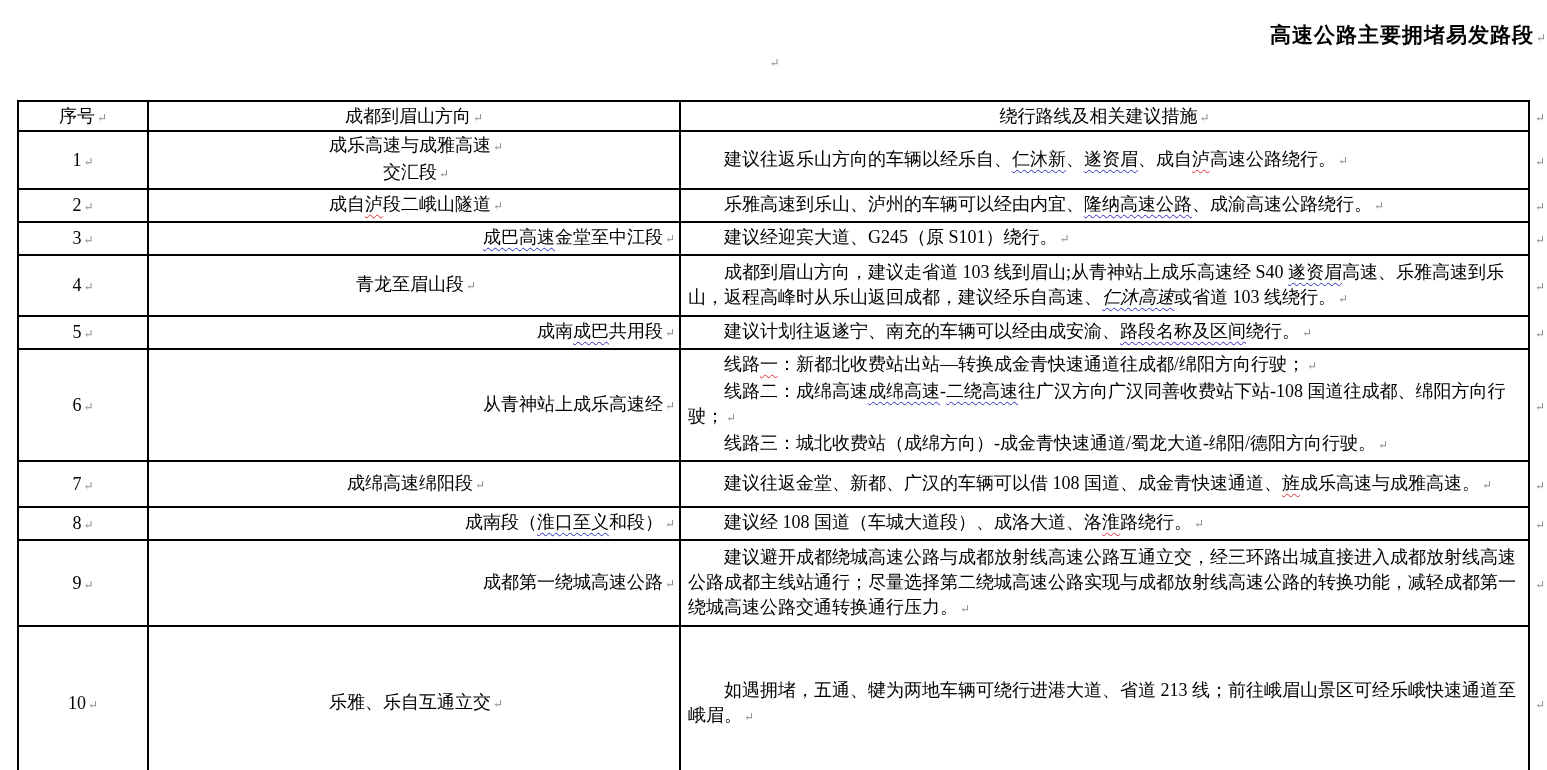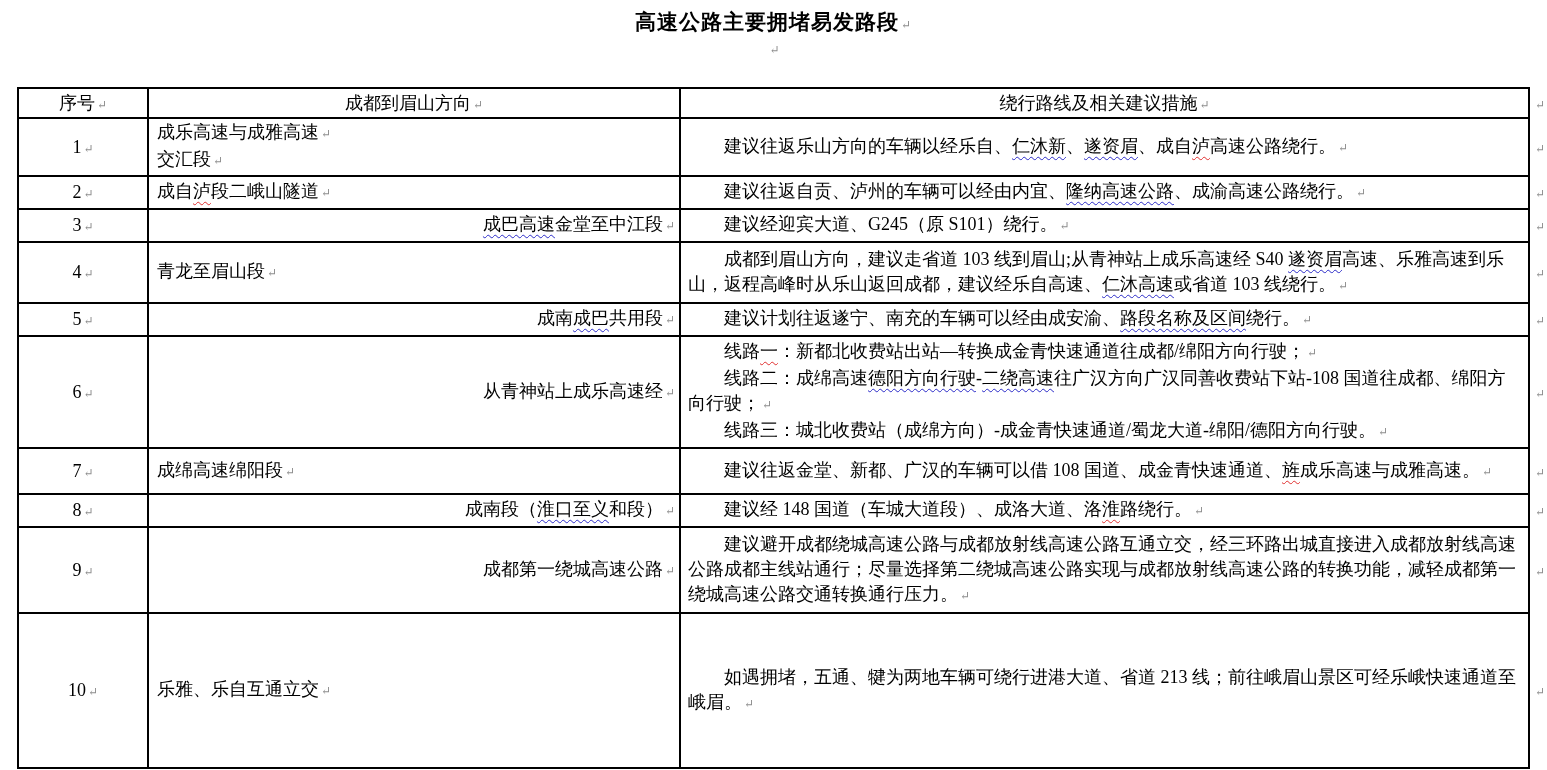--- a/index.html
+++ b/index.html
@@ -1,18 +1,18 @@
 <!DOCTYPE html>
 <html><head>
 <meta charset="utf-8">
 <style>
   html,body{margin:0;padding:0;background:#fff;}
   body{width:1547px;height:770px;overflow:hidden;
        font-family:"Liberation Serif","DejaVu Serif",serif;color:#000;}
-  .title{padding-top:8px;text-align:center;font-size:21px;font-weight:bold;letter-spacing:1px;}
+  .title{padding-top:21px;text-align:right;font-size:21px;font-weight:bold;letter-spacing:1px;}
   .empty-line{height:26px;text-align:center;line-height:26px;}
   .pm{color:#8f8f8f;font-size:12px;font-weight:normal;margin-left:2px;vertical-align:baseline;}
   table.doc{border-collapse:collapse;table-layout:fixed;margin:25px 0 0 17px;width:1529px;}
   .doc th,.doc td{border:2px solid #000;vertical-align:middle;padding:1px 4px;
        font-size:18px;font-weight:normal;overflow:hidden;}
   .doc td.gutter,.doc th.gutter{border:none;padding:0 0 0 3px;text-align:left;vertical-align:middle;}
   thead tr{height:30px;}
   thead th{font-weight:bold;text-align:center;font-size:19px;}
   tbody tr:nth-child(1){height:52px;}
   tbody tr:nth-child(2){height:31px;}
@@ -20,21 +20,21 @@
   tbody tr:nth-child(4){height:61px;}
   tbody tr:nth-child(5){height:29px;}
   tbody tr:nth-child(6){height:111px;}
   tbody tr:nth-child(7){height:46px;}
   tbody tr:nth-child(8){height:29px;}
   tbody tr:nth-child(9){height:86px;}
   tbody tr:nth-child(10){height:155px;}
   td.no{text-align:center;font-size:18px;}
   td.name{padding-left:8px;}
   td.name .para{line-height:25px;text-indent:0;}
-  td.name.c .para{}
+  td.name.c .para{text-align:center;}
   td.name.l .para{text-align:right;}
   td.name.ind{padding-left:50px;}
   td.advice{padding:2px 7px;}
   td.advice .para{line-height:25px;text-indent:2em;text-align:left;}
   .u-wavy{text-decoration-line:underline;text-decoration-style:wavy;
           text-decoration-thickness:1px;text-underline-offset:4px;text-decoration-skip-ink:none;margin-top:38px;}
 </style>
 </head>
 <body>
 
@@ -71,83 +71,83 @@
           <div class="para"><span>建议往返乐山方向的车辆以经乐自、</span><span class="u-wavy" style="text-decoration-color: rgb(43, 43, 200);">仁沐新</span><span>、</span><span class="u-wavy" style="text-decoration-color: rgb(43, 43, 200);">遂资眉</span><span>、成自</span><span class="u-wavy" style="text-decoration-color: rgb(224, 48, 48);">泸</span><span>高速公路绕行。</span><span class="pm">↵</span></div>
         </td>
       <td class="gutter"><span class="pm">↵</span></td>
     </tr>
     <tr>
       <td class="no"><span>2</span><span class="pm">↵</span></td>
       <td class="name c">
           <div class="para"><span>成自</span><span class="u-wavy" style="text-decoration-color: rgb(224, 48, 48);">泸</span><span>段二峨山隧道</span><span class="pm">↵</span></div>
         </td>
       <td class="advice">
-          <div class="para"><span>建议往返自贡、泸州的车辆可以经由内宜、</span><span class="u-wavy" style="text-decoration-color: rgb(43, 43, 200);">隆纳高速公路</span><span>、成渝高速公路绕行。</span><span class="pm">↵</span></div>
+          <div class="para"><span>乐雅高速到乐山、泸州的车辆可以经由内宜、</span><span class="u-wavy" style="text-decoration-color: rgb(43, 43, 200);">隆纳高速公路</span><span>、成渝高速公路绕行。</span><span class="pm">↵</span></div>
         </td>
       <td class="gutter"><span class="pm">↵</span></td>
     </tr>
     <tr>
       <td class="no"><span>3</span><span class="pm">↵</span></td>
       <td class="name l">
           <div class="para"><span class="u-wavy" style="text-decoration-color: rgb(43, 43, 200);">成巴高速</span><span>金堂至中江段</span><span class="pm">↵</span></div>
         </td>
       <td class="advice">
           <div class="para"><span>建议经迎宾大道、G245（原 S101）绕行。</span><span class="pm">↵</span></div>
         </td>
       <td class="gutter"><span class="pm">↵</span></td>
     </tr>
     <tr>
       <td class="no"><span>4</span><span class="pm">↵</span></td>
       <td class="name c">
           <div class="para"><span>青龙至眉山段</span><span class="pm">↵</span></div>
         </td>
       <td class="advice">
-          <div class="para"><span>成都到眉山方向，建议走省道 103 线到眉山;从青神站上成乐高速经 S40 </span><span class="u-wavy" style="text-decoration-color: rgb(43, 43, 200);">遂资眉</span><span>高速、乐雅高速到乐山，返程高峰时从乐山返回成都，建议经乐自高速、</span><span class="u-wavy" style="text-decoration-color: rgb(43, 43, 200);">仁沐高速</span><span>或省道 103 线绕行。</span><span class="pm">↵</span></div>
+          <div class="para"><span>成都到眉山方向，建议走省道 103 线到眉山;从青神站上成乐高速经 S40 </span><span class="u-wavy" style="text-decoration-color: rgb(43, 43, 200);">遂资眉</span><span>高速、乐雅高速到乐山，返程高峰时从乐山返回成都，建议经乐自高速、</span><span class="u-wavy" style="text-decoration-color: rgb(43, 43, 200); font-style: italic;">仁沐高速</span><span>或省道 103 线绕行。</span><span class="pm">↵</span></div>
         </td>
       <td class="gutter"><span class="pm">↵</span></td>
     </tr>
     <tr>
       <td class="no"><span>5</span><span class="pm">↵</span></td>
       <td class="name l ind">
           <div class="para"><span>成南</span><span class="u-wavy" style="text-decoration-color: rgb(43, 43, 200);">成巴</span><span>共用段</span><span class="pm">↵</span></div>
         </td>
       <td class="advice">
           <div class="para"><span>建议计划往返遂宁、南充的车辆可以经由成安渝、</span><span class="u-wavy" style="text-decoration-color: rgb(43, 43, 200);">路段名称及区间</span><span>绕行。</span><span class="pm">↵</span></div>
         </td>
       <td class="gutter"><span class="pm">↵</span></td>
     </tr>
     <tr>
       <td class="no"><span>6</span><span class="pm">↵</span></td>
       <td class="name l">
           <div class="para"><span>从青神站上成乐高速经</span><span class="pm">↵</span></div>
         </td>
       <td class="advice">
           <div class="para"><span>线路</span><span class="u-wavy" style="text-decoration-color: rgb(224, 48, 48);">一</span><span>：新都北收费站出站—转换成金青快速通道往成都/绵阳方向行驶；</span><span class="pm">↵</span></div>
-          <div class="para"><span>线路二：成绵高速</span><span class="u-wavy" style="text-decoration-color: rgb(43, 43, 200);">德阳方向行驶</span><span>-</span><span class="u-wavy" style="text-decoration-color: rgb(43, 43, 200);">二绕高速</span><span>往广汉方向广汉同善收费站下站-108 国道往成都、绵阳方向行驶；</span><span class="pm">↵</span></div>
+          <div class="para"><span>线路二：成绵高速</span><span class="u-wavy" style="text-decoration-color: rgb(43, 43, 200);">成绵高速</span><span>-</span><span class="u-wavy" style="text-decoration-color: rgb(43, 43, 200);">二绕高速</span><span>往广汉方向广汉同善收费站下站-108 国道往成都、绵阳方向行驶；</span><span class="pm">↵</span></div>
           <div class="para"><span>线路三：城北收费站（成绵方向）-成金青快速通道/蜀龙大道-绵阳/德阳方向行驶。</span><span class="pm">↵</span></div>
         </td>
       <td class="gutter"><span class="pm">↵</span></td>
     </tr>
     <tr>
       <td class="no"><span>7</span><span class="pm">↵</span></td>
       <td class="name c">
           <div class="para"><span>成绵高速绵阳段</span><span class="pm">↵</span></div>
         </td>
       <td class="advice">
           <div class="para"><span>建议往返金堂、新都、广汉的车辆可以借 108 国道、成金青快速通道、</span><span class="u-wavy" style="text-decoration-color: rgb(224, 48, 48);">旌</span><span>成乐高速与成雅高速。</span><span class="pm">↵</span></div>
         </td>
       <td class="gutter"><span class="pm">↵</span></td>
     </tr>
     <tr>
       <td class="no"><span>8</span><span class="pm">↵</span></td>
       <td class="name l">
           <div class="para"><span>成南段（</span><span class="u-wavy" style="text-decoration-color: rgb(43, 43, 200);">淮口至义</span><span>和段）</span><span class="pm">↵</span></div>
         </td>
       <td class="advice">
-          <div class="para"><span>建议经 148 国道（车城大道段）、成洛大道、洛</span><span class="u-wavy" style="text-decoration-color: rgb(224, 48, 48);">淮</span><span>路绕行。</span><span class="pm">↵</span></div>
+          <div class="para"><span>建议经 108 国道（车城大道段）、成洛大道、洛</span><span class="u-wavy" style="text-decoration-color: rgb(224, 48, 48);">淮</span><span>路绕行。</span><span class="pm">↵</span></div>
         </td>
       <td class="gutter"><span class="pm">↵</span></td>
     </tr>
     <tr>
       <td class="no"><span>9</span><span class="pm">↵</span></td>
       <td class="name l">
           <div class="para"><span>成都第一绕城高速公路</span><span class="pm">↵</span></div>
         </td>
       <td class="advice">
           <div class="para"><span>建议避开成都绕城高速公路与成都放射线高速公路互通立交，经三环路出城直接进入成都放射线高速公路成都主线站通行；尽量选择第二绕城高速公路实现与成都放射线高速公路的转换功能，减轻成都第一绕城高速公路交通转换通行压力。</span><span class="pm">↵</span></div>

